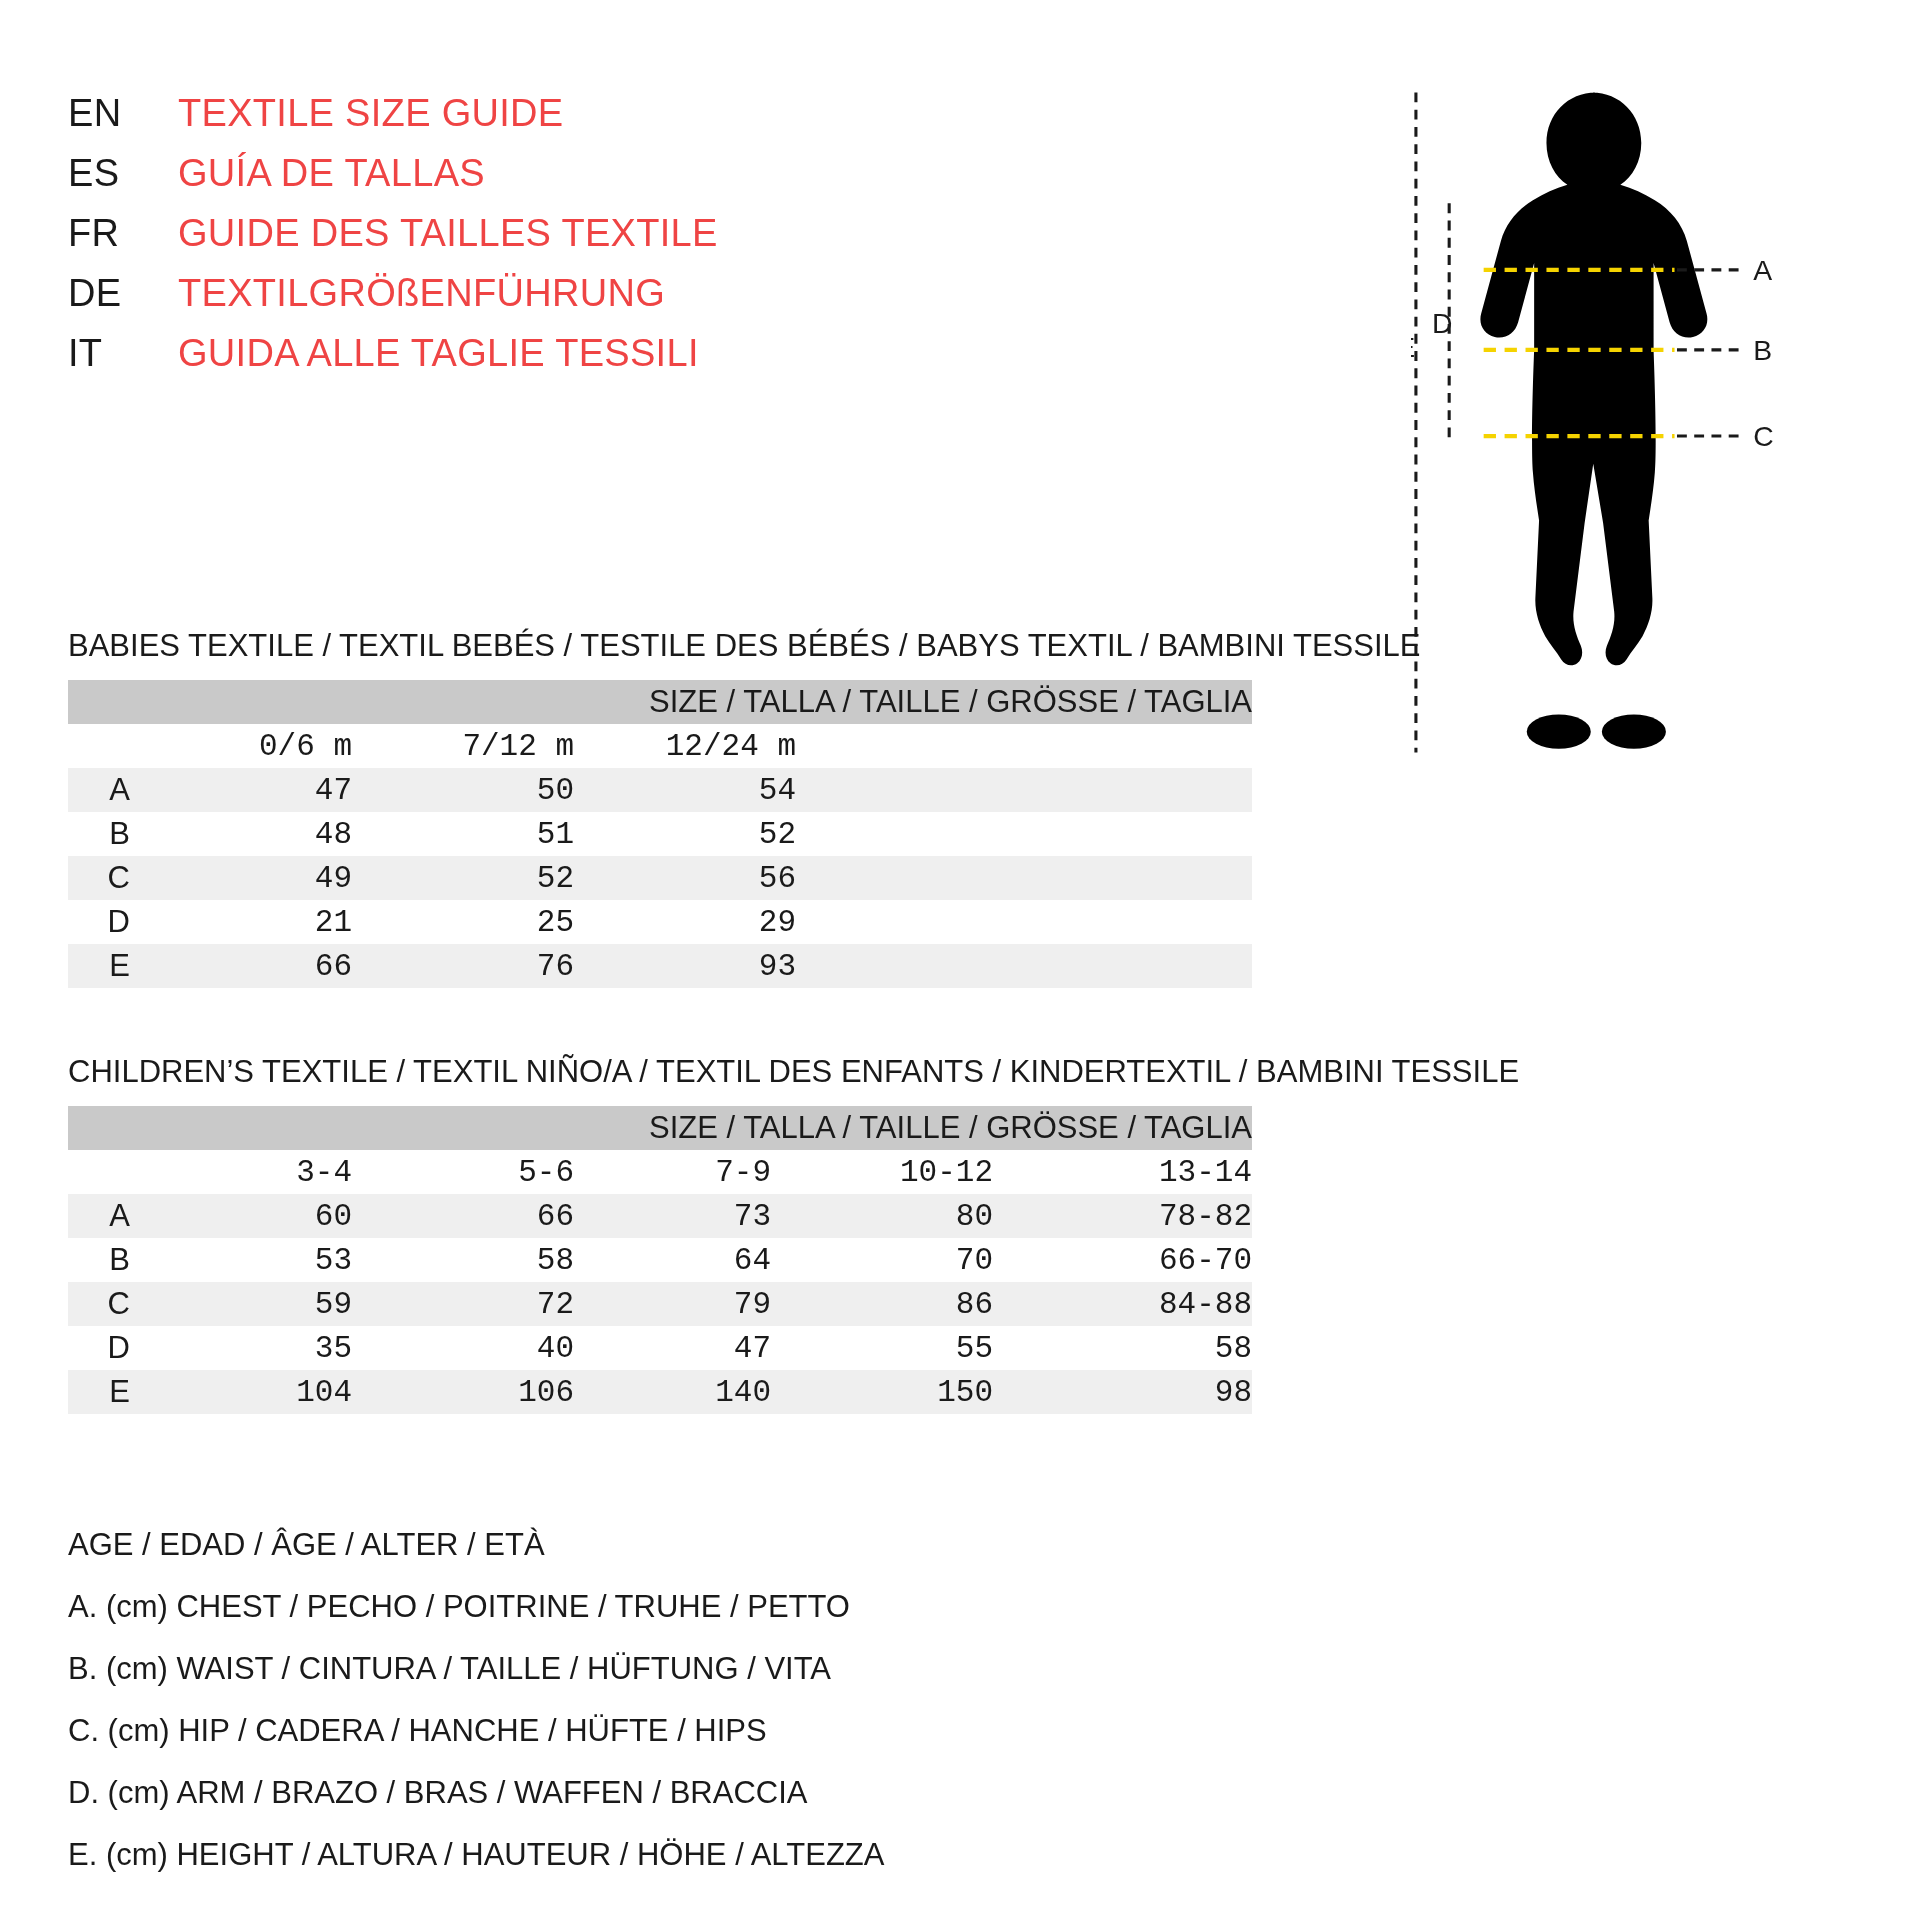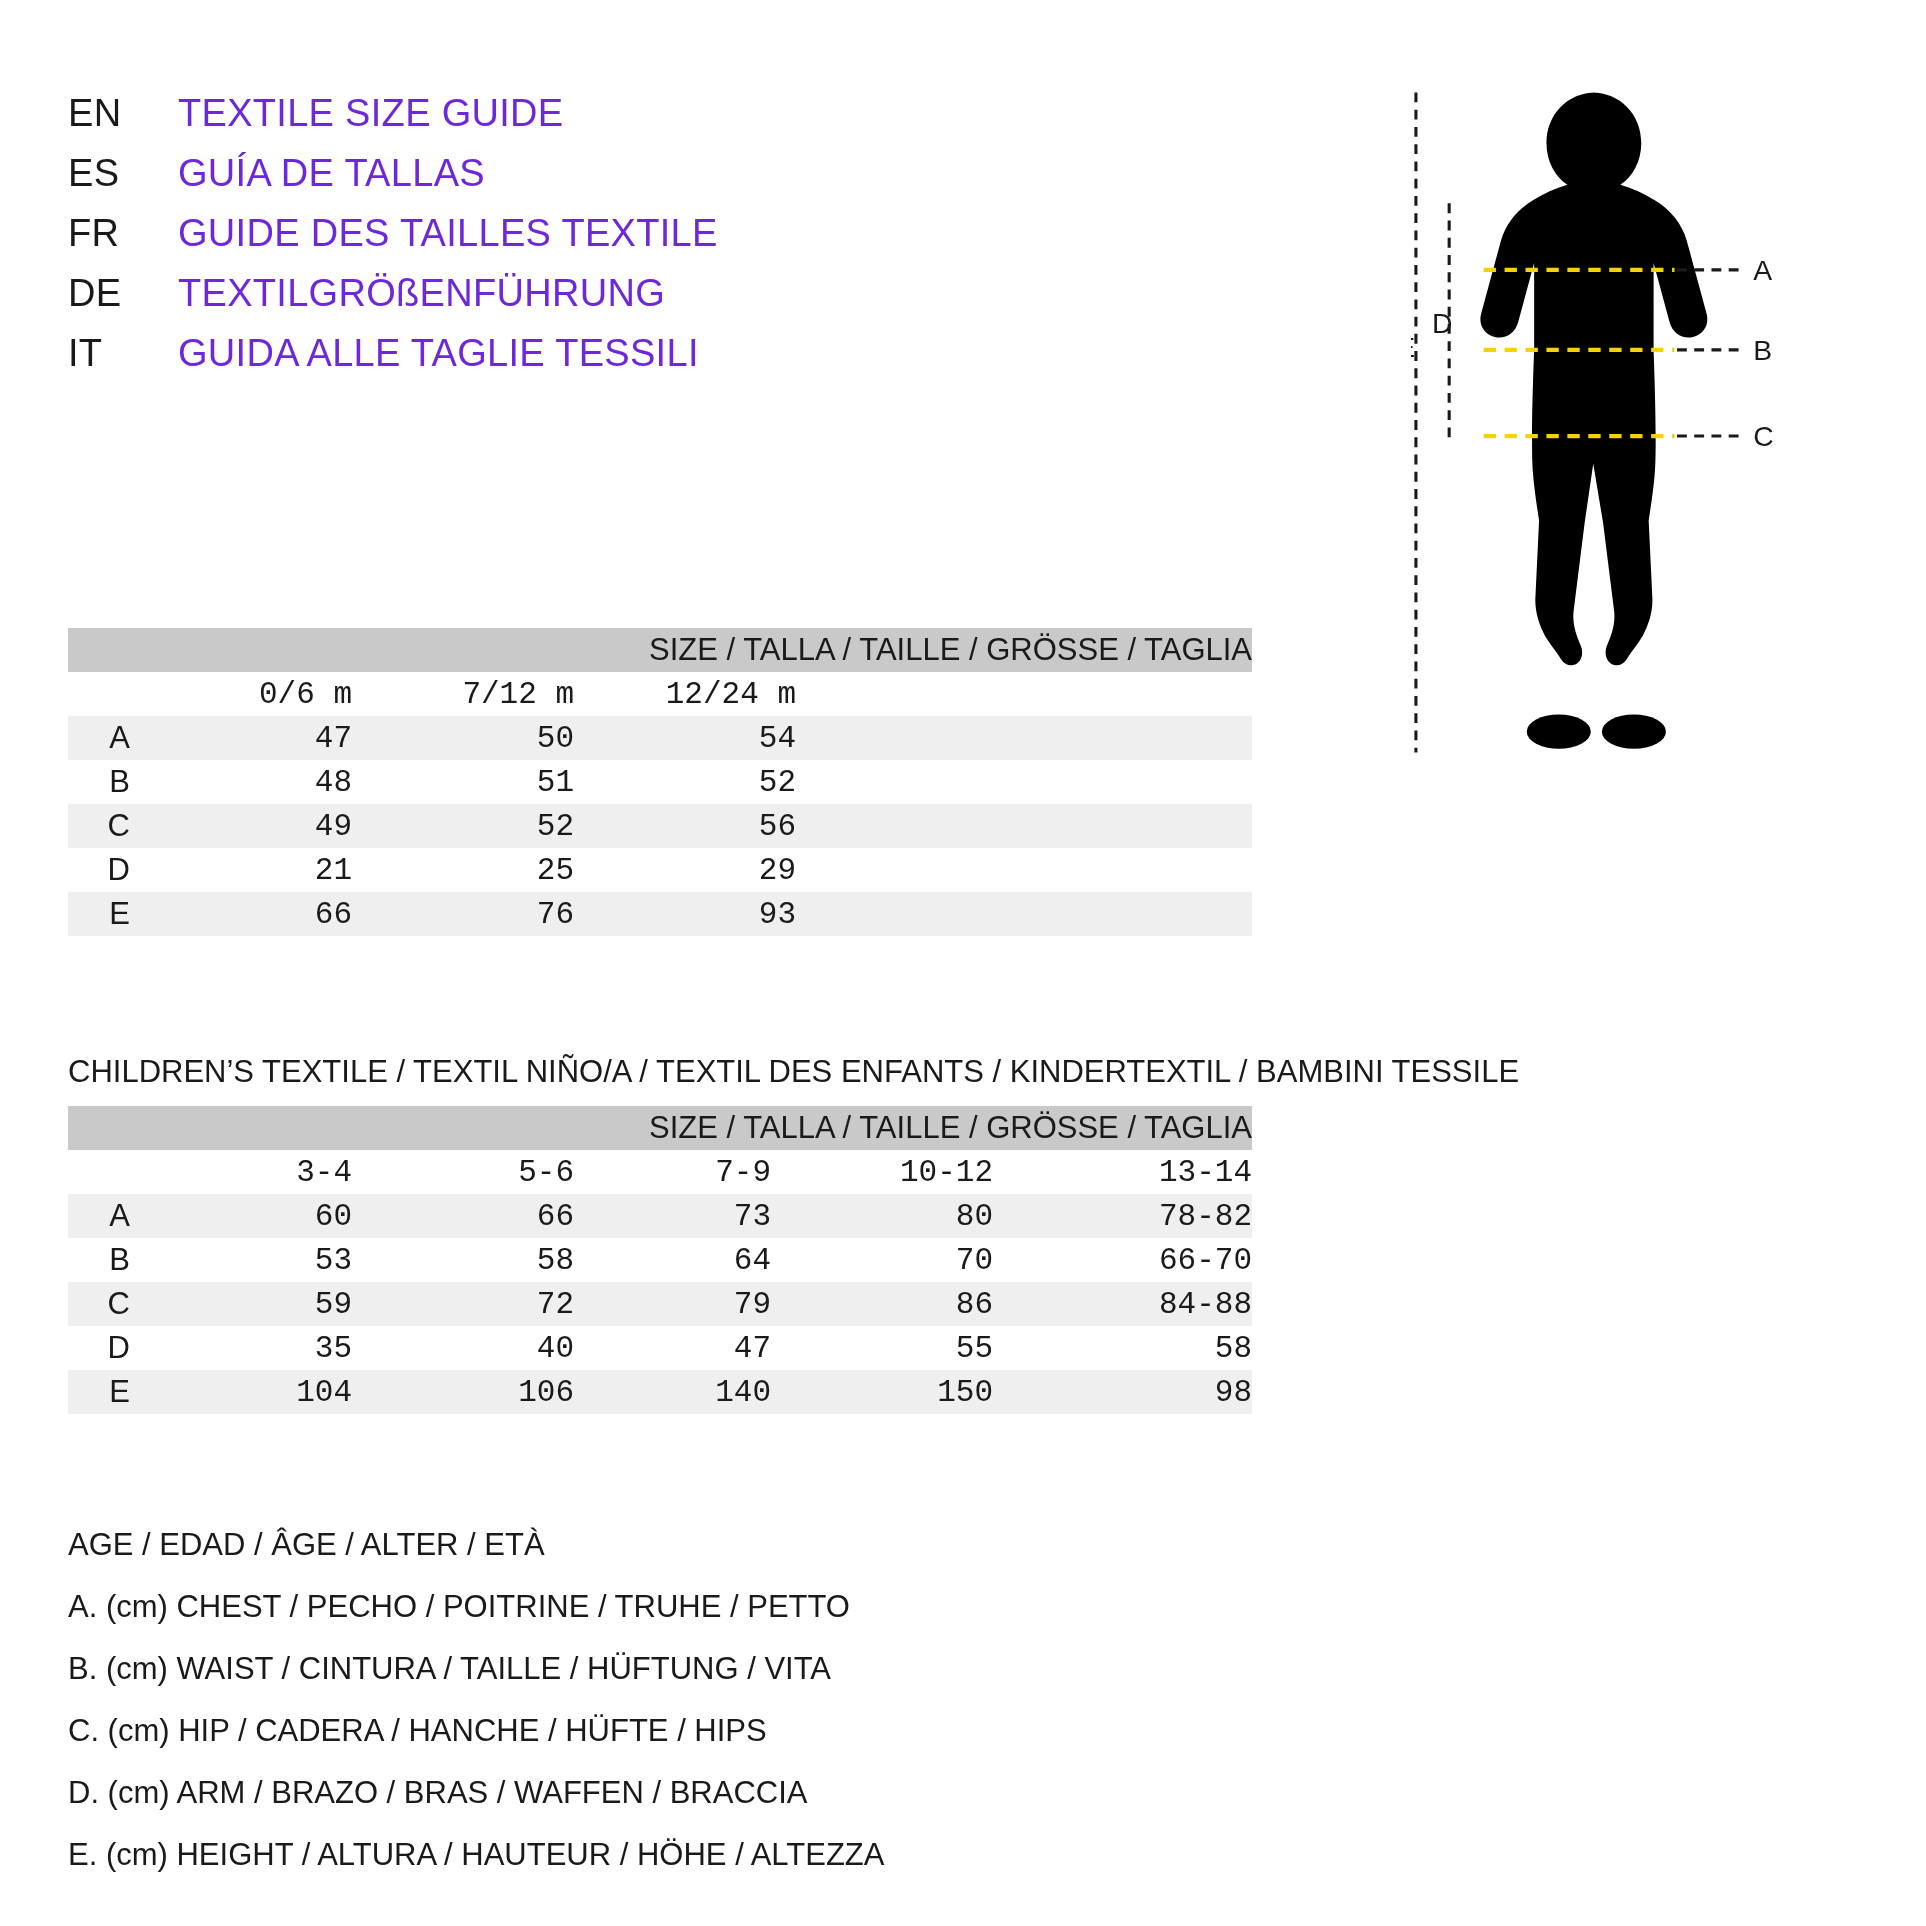--- a/index.html
+++ b/index.html
@@ -38,21 +38,21 @@
   }
   .title-lang {
     width: 110px;
     font-size: 38px;
     letter-spacing: 0.3px;
     color: #1a1a1a;
   }
   .title-text {
     font-size: 38px;
     letter-spacing: 0.3px;
-    color: #6d28d9;
+    color: #ef4444;
   }
 
   
   .figure {
     position: absolute;
     top: 80px;
     left: 1411px;
     width: 431px;
     height: 690px;
   }
@@ -222,20 +222,21 @@
       </g>
 
       <g>
         <line x1="8" y1="20" x2="8" y2="1092" stroke="#1a1a1a" stroke-width="5" stroke-dasharray="16 12"></line>
         <text class="fig-letter" x="-24" y="450">E</text>
       </g>
     </svg>
   </div>
 
   <div class="section section-1">
+    <div class="section-caption">BABIES TEXTILE / TEXTIL BEBÉS / TESTILE DES BÉBÉS / BABYS TEXTIL / BAMBINI TESSILE</div>
     <table class="size-table">
       <colgroup>
         <col style="width:62px">
         <col style="width:222px">
         <col style="width:222px">
         <col style="width:222px">
         <col style="width:456px">
       </colgroup>
       <tbody>
         <tr class="hdr-row">

